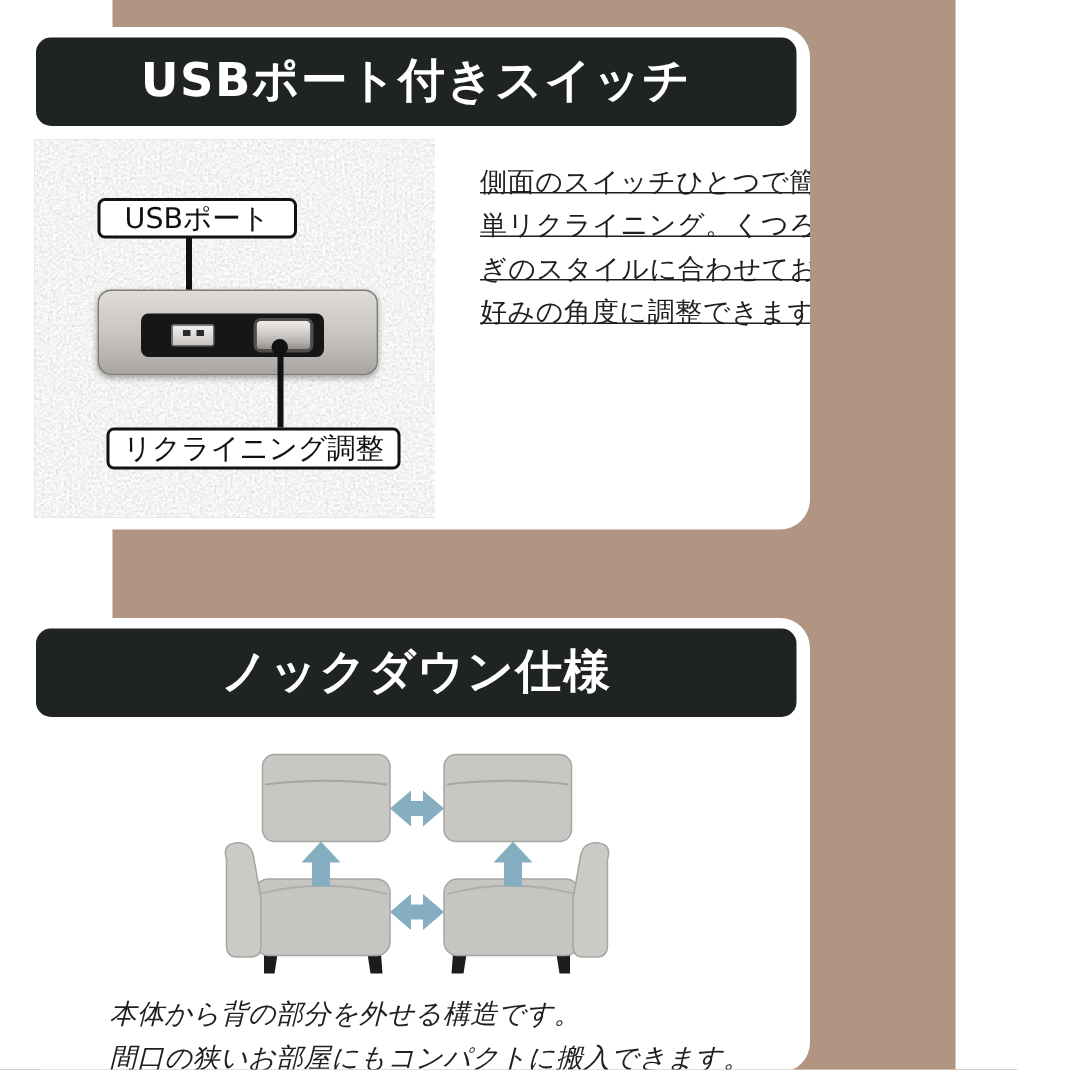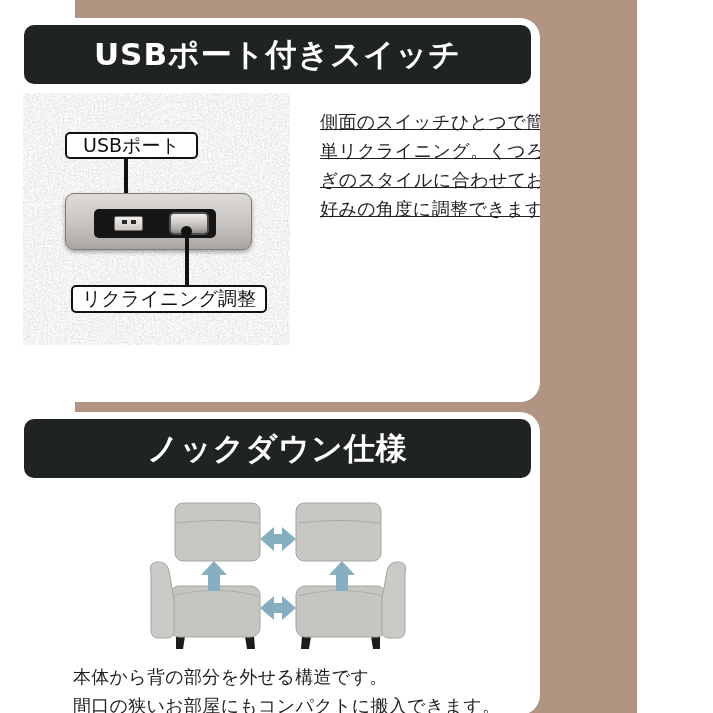--- a/index.html
+++ b/index.html
@@ -3,21 +3,21 @@
 <meta charset="utf-8">
 <style>
   html,body{margin:0;padding:0;}
   body{
     width:713px;height:713px;background:#ffffff;overflow:hidden;position:relative;
     font-family:"DejaVu Sans","Liberation Sans",sans-serif;
     -webkit-font-smoothing:antialiased;
   }
   .band{position:absolute;left:75px;top:0;width:562px;height:713px;background:#b19481;}
   .card{position:absolute;left:15px;width:525px;background:#ffffff;border-radius:20px;overflow:hidden;}
-  .card1{top:18px;height:384px;}
+  .card1{top:18px;height:335px;}
   .card2{top:412px;height:303px;}
   .banner{
     margin:7px 9px 0;height:59px;background:#1f2422;border-radius:10px;
     display:flex;align-items:center;justify-content:center;
   }
   .banner h2{
     margin:0;color:#ffffff;font-size:31px;font-weight:700;letter-spacing:1px;line-height:1;
   }
   .card1-body{display:flex;padding:9px 0 0 8px;}
   
@@ -56,21 +56,21 @@
     background:linear-gradient(180deg,#f0eeec 0%,#b9b5b2 70%,#8f8b88 100%);
     border:2px solid #504d4a;border-radius:5px;
   }
   
   .desc{margin:14px 0 0 30px;color:#1f1f1f;text-decoration:underline;}
   .desc p{margin:0 0 16px;font-size:18px;line-height:29px;white-space:pre;letter-spacing:0.4px;}
   .hl{background:#cde0d6;color:inherit;padding:1px 0;}
   
   .sofa{display:block;margin:23px auto 0;}
   .caption{margin:11px 0 0;padding-left:58px;color:#1f1f1f;}
-  .caption p{margin:0;font-size:18px;line-height:29px;white-space:pre;letter-spacing:0.3px;}
+  .caption p{margin:0;font-size:18px;line-height:29px;white-space:pre;letter-spacing:0.3px;font-style:italic;}
 </style>
 </head>
 <body>
 
 <div class="band"></div>
 
 <section class="card card1">
   <div class="banner">
     <h2>USBポート付きスイッチ</h2>
   </div>

